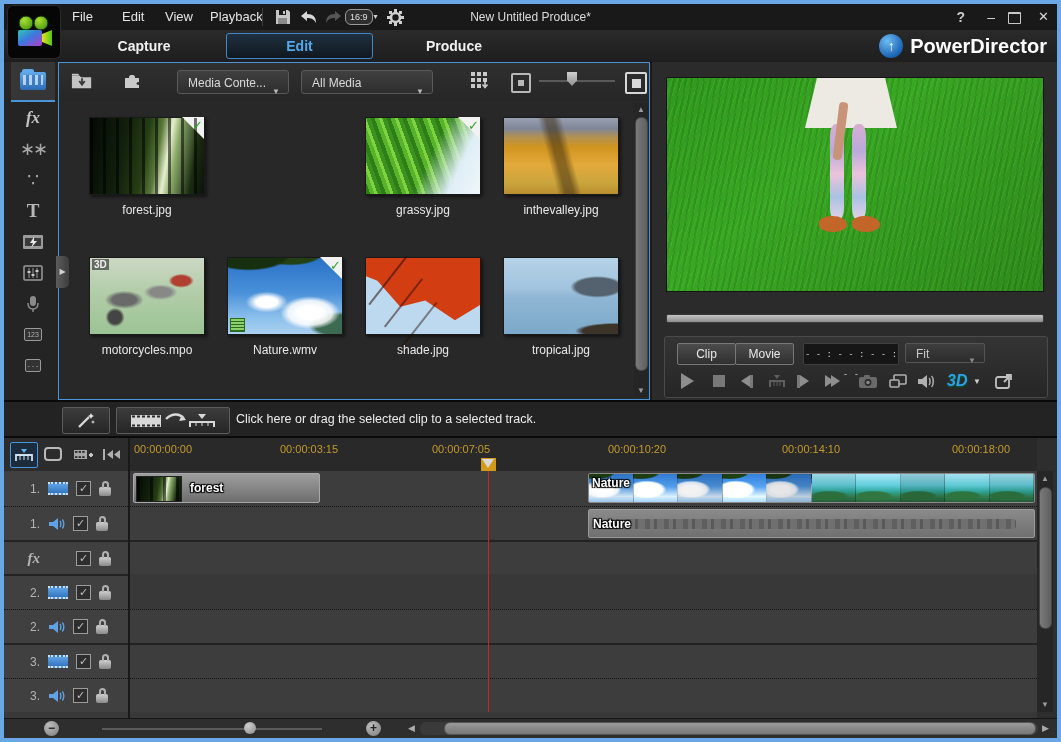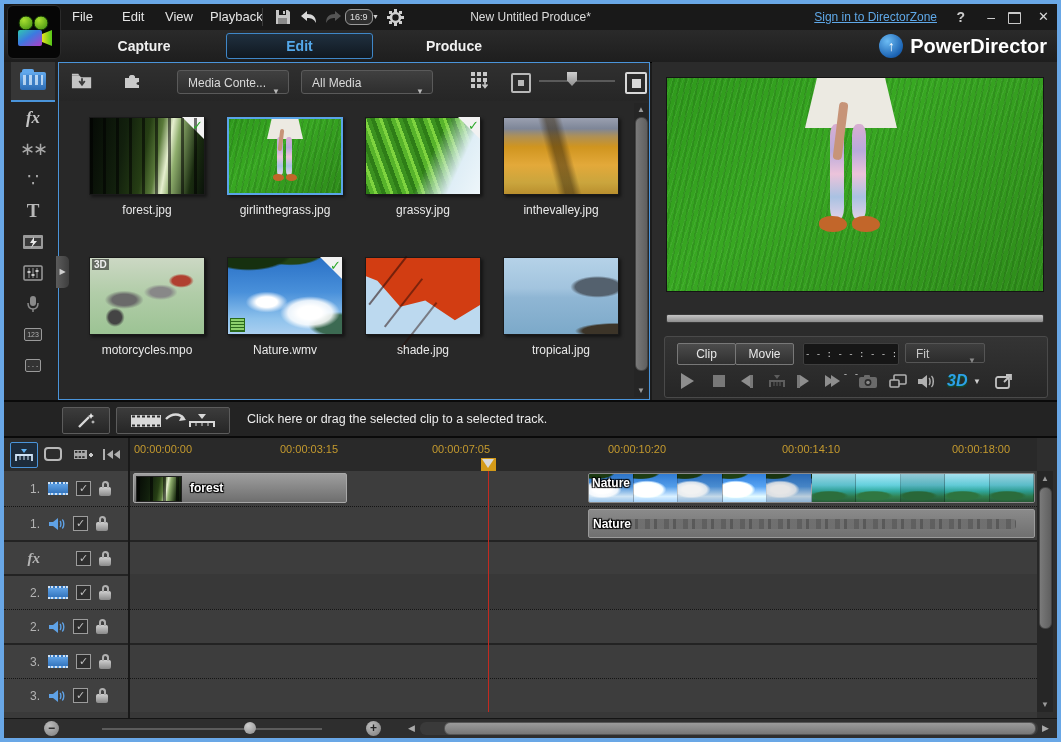--- a/index.html
+++ b/index.html
@@ -96,21 +96,21 @@
   .tri-r{width:0;height:0;border-top:8px solid transparent;border-bottom:8px solid transparent;border-left:13px solid #8e8e8e;}
   .tri-r.sm{border-top-width:6px;border-bottom-width:6px;border-left-width:9px;}
   .sq{width:12px;height:12px;background:#787878;}
   .bar{width:3px;height:13px;background:#787878;}
   .threed-txt{color:#2e9fe8;font-weight:bold;font-style:italic;font-size:16px;text-shadow:0 1px 2px #063;}
   
   #fnbar{left:0;top:396px;width:1053px;height:38px;background:#232323;border-top:2px solid #0a0a0a;border-bottom:2px solid #0a0a0a;box-sizing:border-box;}
   .fnbtn{top:5px;height:25px;background:linear-gradient(#3c3c3c,#262626);border:1px solid #5c5c5c;border-radius:2px;display:flex;align-items:center;justify-content:center;gap:4px;}
   #btn-wand{left:58px;width:46px;}
   #btn-totrack{left:112px;width:112px;}
-  #fnhint{left:232px;top:0;height:50px;line-height:34px;color:#ececec;font-size:12.5px;margin-left:11px;}
+  #fnhint{left:232px;top:0;height:50px;line-height:34px;color:#ececec;font-size:12.5px;}
   
   #timeline{left:0;top:434px;width:1053px;height:280px;background:#2e2e2e;}
   #tl-header{left:0;top:0;width:126px;height:280px;background:#3a3a3a;border-right:2px solid #191919;box-sizing:border-box;}
   #tl-tools{left:0;top:0;width:124px;height:33px;background:#2c2c2c;}
   .tlt{top:4px;width:26px;height:24px;display:flex;align-items:center;justify-content:center;border-radius:2px;}
   .tlt.active{border:1px solid #4a94da;background:#1d2c3c;}
   .hrow{left:0;width:124px;display:flex;align-items:center;box-sizing:border-box;padding-left:16px;gap:8px;background:#404040;}
   .hrow .num{width:20px;text-align:right;color:#b4b4b4;font-size:12px;}
   .tico-v{width:20px;height:13px;background:linear-gradient(#5fa2e6,#3576bf);border-top:2px dotted #cfe2f6;border-bottom:2px dotted #cfe2f6;box-sizing:border-box;}
   .cb{width:13px;height:13px;border:1px solid #9c9c9c;background:#2e2e2e;color:#c0c0c0;font-size:11px;line-height:12px;text-align:center;}
@@ -186,21 +186,20 @@
             <rect x="0" y="7" width="4" height="3"></rect>
             <rect x="13" y="7" width="4" height="3"></rect>
             <rect x="2" y="2" width="3" height="3"></rect>
             <rect x="12" y="2" width="3" height="3"></rect>
             <rect x="2" y="12" width="3" height="3"></rect>
             <rect x="12" y="12" width="3" height="3"></rect>
           </g>
         </svg>
     </div>
     <div class="abs" id="proj-title">New Untitled Produce*</div>
-    <div class="abs" id="signin">Sign in to DirectorZone</div>
     <div class="abs" id="helpbtn">?</div>
     <div class="abs" id="minbtn">–</div>
     <div class="abs" id="maxbtn"></div>
     <div class="abs" id="closebtn">✕</div>
   </div>
 
   <div class="abs" id="applogo">
     <svg width="40" height="34" viewBox="0 0 40 34">
       <defs>
         <linearGradient id="lg1" x1="0" y1="0" x2="1" y2="1">
@@ -326,31 +325,20 @@
     </div>
 
     <div class="abs" id="library">
 
       <div class="abs mitem" style="left:29px;top:16px">
         <div class="mthumb th-forest">
             <div class="chk"></div>
             <div class="chkmark">✓</div>
           </div>
         <div class="mname" style="top:86px">forest.jpg</div>
-      </div>
-      <div class="abs mitem" style="left:167px;top:16px">
-        <div class="mthumb sel scene">
-          <div class="dress" style="left:38px;top:-2px;width:36px;height:22px"></div>
-          <div class="leg" style="left:48px;top:18px;width:6px;height:38px"></div>
-          <div class="leg" style="left:57px;top:18px;width:6px;height:38px"></div>
-          <div class="arm" style="left:50px;top:10px;width:4px;height:22px"></div>
-          <div class="shoe" style="left:44px;top:55px;width:11px;height:7px"></div>
-          <div class="shoe" style="left:57px;top:55px;width:11px;height:7px"></div>
-        </div>
-        <div class="mname" style="top:86px">girlinthegrass.jpg</div>
       </div>
       <div class="abs mitem" style="left:305px;top:16px">
         <div class="mthumb th-grassy">
             <div class="chk"></div>
             <div class="chkmark">✓</div>
           </div>
         <div class="mname" style="top:86px">grassy.jpg</div>
       </div>
       <div class="abs mitem" style="left:443px;top:16px">
         <div class="mthumb th-valley"></div>
@@ -600,21 +588,21 @@
         <div class="ticks"></div>
         <span class="ts" style="left:4px">00:00:00:00</span>
         <span class="ts" style="left:150px">00:00:03:15</span>
         <span class="ts" style="left:302px">00:00:07:05</span>
         <span class="ts" style="left:478px">00:00:10:20</span>
         <span class="ts" style="left:652px">00:00:14:10</span>
         <span class="ts" style="left:822px">00:00:18:00</span>
       </div>
 
       <div class="abs trow" style="top:33px;height:35px">
-        <div class="clip" style="left:3px;top:2px;width:214px;height:30px">
+        <div class="clip" style="left:3px;top:2px;width:187px;height:30px">
           <div class="clipthumb th-forest"></div>
           <div class="cliplabel" style="left:56px;top:7px">forest</div>
         </div>
         <div class="clip" style="left:458px;top:2px;width:447px;height:30px;border-color:#8a8a8a">
           <div class="natstrip">
             <div class="ncell sky"></div>
               <div class="ncell sky" style="filter:brightness(1.06)"></div>
               <div class="ncell sky" style="filter:brightness(.95)"></div>
               <div class="ncell sky" style="filter:brightness(1.1)"></div>
               <div class="ncell sky" style="filter:brightness(.9)"></div>

